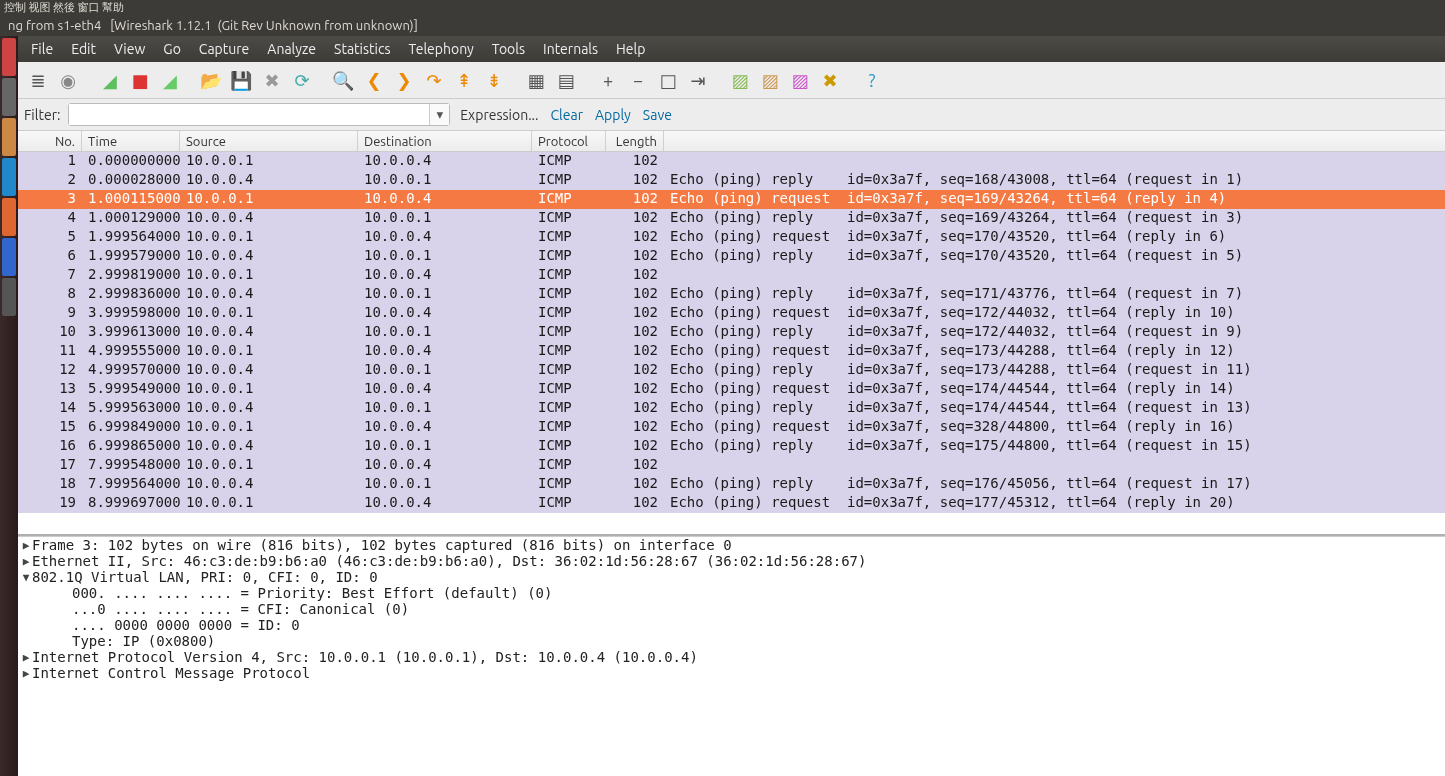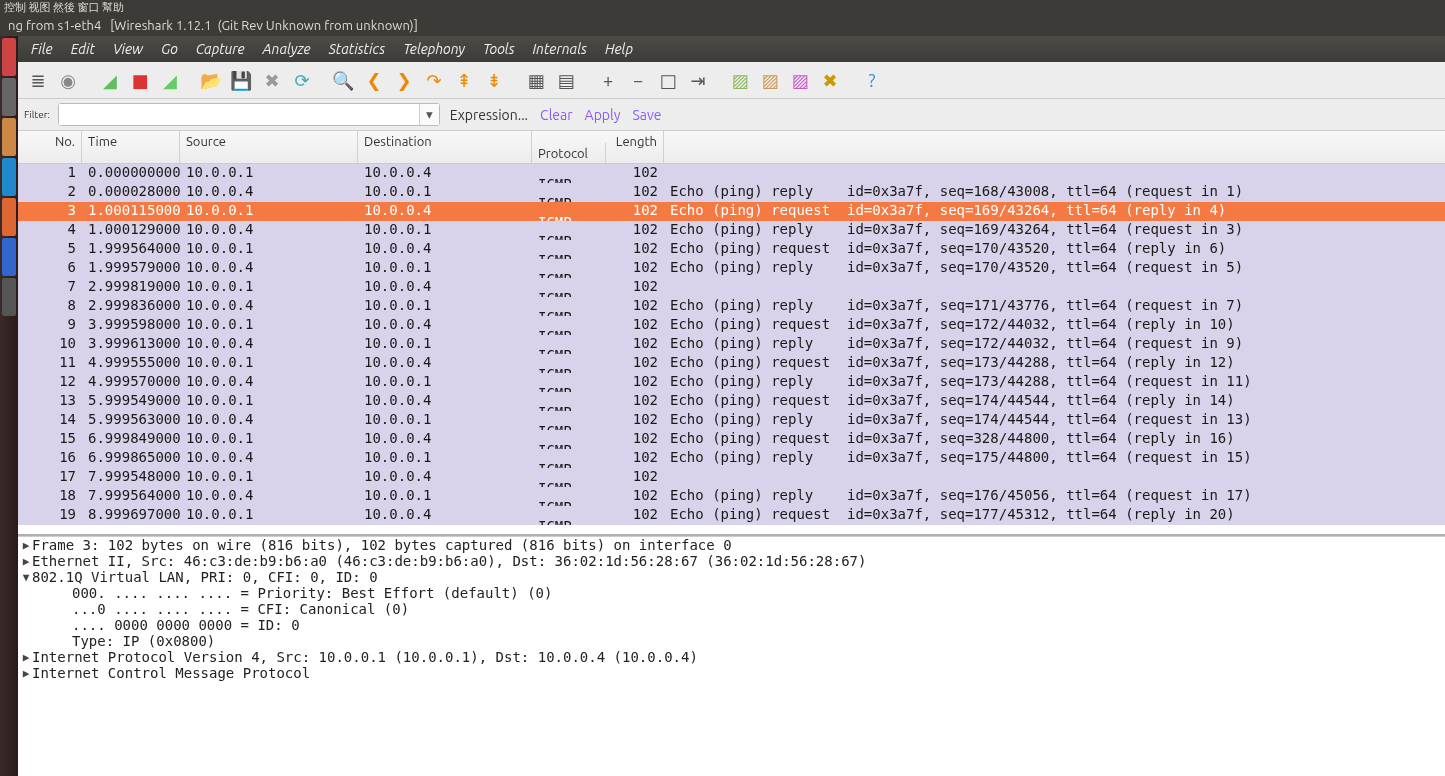--- a/index.html
+++ b/index.html
@@ -53,21 +53,20 @@
   display: flex;
   flex-direction: column;
 }
 .menubar {
   background: linear-gradient(#4c4b46, #3c3b37);
   color: #eee;
   padding: 3px 6px;
   display: flex;
   gap: 4px;
   font-size: 14px;
-  font-style: italic;
 }
 .menubar .menu-item { padding: 2px 7px; cursor: pointer; }
 .toolbar {
   background: #ededed;
   padding: 4px 6px;
   display: flex;
   gap: 2px;
   align-items: center;
   border-bottom: 1px solid #ccc;
 }
@@ -83,21 +82,21 @@
 }
 .tb-sep { width: 10px; }
 .filter-bar {
   background: #ededed;
   padding: 4px 6px;
   display: flex;
   gap: 8px;
   align-items: center;
   border-bottom: 1px solid #ccc;
 }
-.filter-bar label { font-size: 10px; color: #333; }
+.filter-bar label { font-size: 14px; color: #333; }
 .filter-input-wrap {
   display: flex;
   border: 1px solid #bbb;
   background: #fff;
   border-radius: 3px;
 }
 .filter-input {
   width: 360px;
   border: none;
   padding: 3px 6px;
@@ -106,21 +105,21 @@
 }
 .filter-dd {
   border: none;
   border-left: 1px solid #ccc;
   background: #fafafa;
   padding: 0 6px;
   cursor: pointer;
   color: #555;
 }
 .filter-link { color: #333; cursor: pointer; padding: 0 2px; font-size: 14px; }
-.filter-link.disabled { color: #8b5cf6; }
+.filter-link.disabled { color: #0369a1; }
 .packet-list {
   flex: 1;
   background: #fff;
   overflow: hidden;
   display: flex;
   flex-direction: column;
   border-bottom: 2px solid #b0b0b0;
 }
 .packet-header {
   display: flex;
@@ -150,21 +149,21 @@
 .row > div {
   padding: 0 6px;
   overflow: hidden;
 }
 .row.bg-normal { background: #d8d3ea; color: #1a1a1a; }
 .row.bg-selected { background: #f57943; color: #fff; }
 .col-no   { width: 64px; text-align: right; }
 .col-time { width: 98px; }
 .col-src  { width: 178px; }
 .col-dst  { width: 174px; }
-.col-proto{ width: 74px; margin-top: 12px; }
+.col-proto{ width: 74px; }
 .col-len  { width: 58px; text-align: right; }
 .col-info { flex: 1; }
 .details-pane {
   background: #fff;
   height: 240px;
   overflow-y: auto;
   font-family: "DejaVu Sans Mono", "Liberation Mono", monospace;
   font-size: 14px;
   color: #222;
   border-top: 1px solid #ccc;

